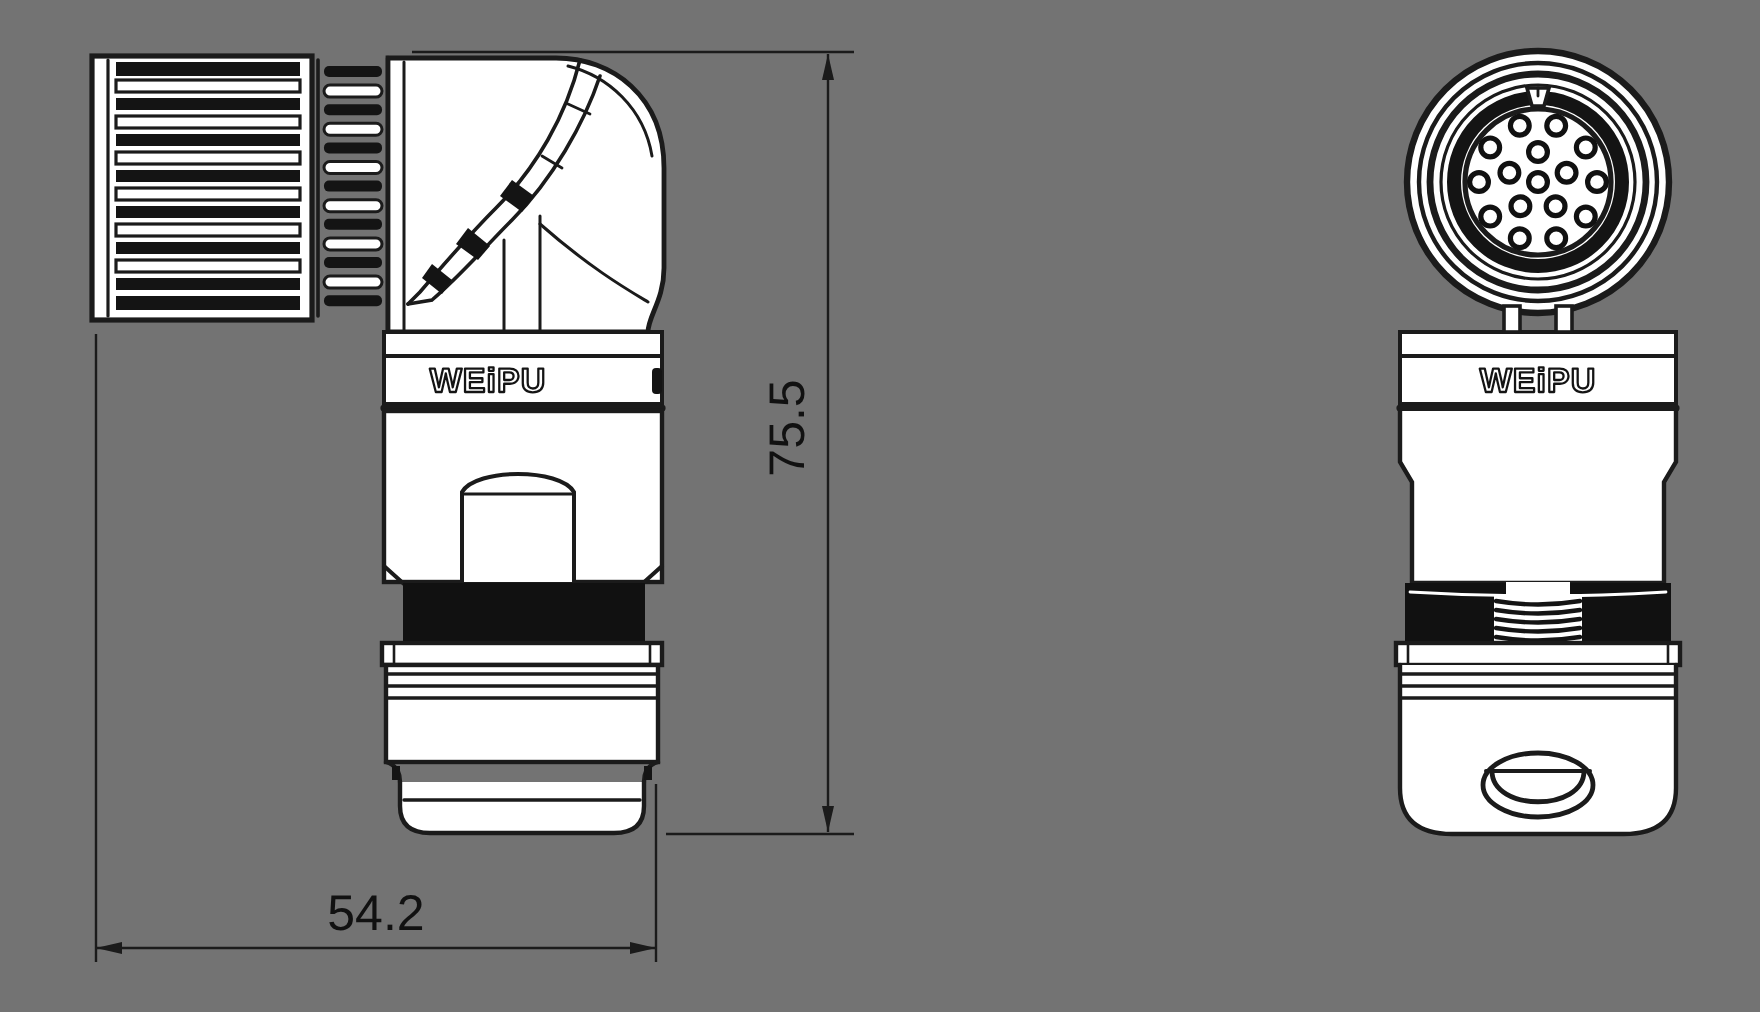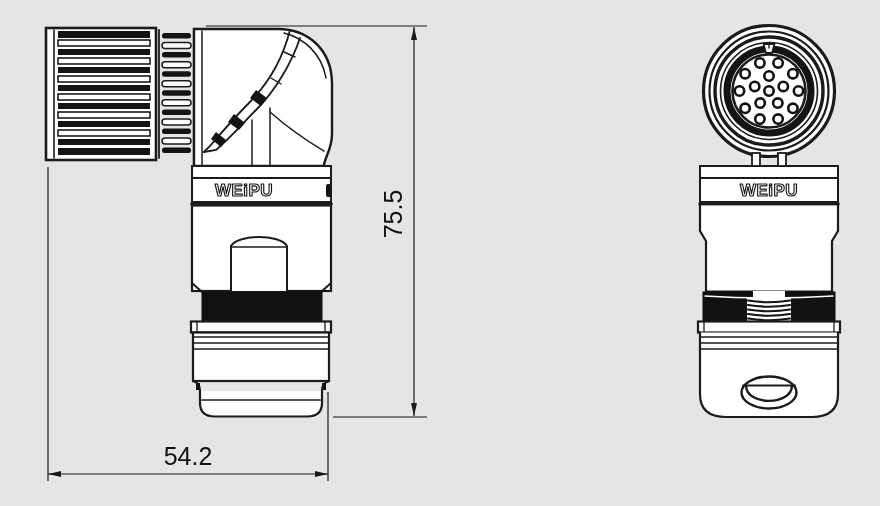--- a/index.html
+++ b/index.html
@@ -1,17 +1,17 @@
 <!DOCTYPE html>
 <html><head>
 <meta charset="utf-8">
 <style>
   html,body{margin:0;padding:0;background:#ffffff;}
   .stage{
-    width:880px;height:506px;position:relative;background:#e5e5e5;
+    width:880px;height:506px;position:relative;background:#737373;
     font-family:"Liberation Sans",sans-serif;overflow:hidden;
   }
   svg{display:block;}
   text{font-family:"Liberation Sans",sans-serif;}
   .dim-text{fill:#111;font-size:25px;}
   .brand{font-size:17px;font-weight:700;letter-spacing:.5px;
          fill:#ffffff;stroke:#141414;stroke-width:1.15px;}
 </style>
 </head>
 <body>

